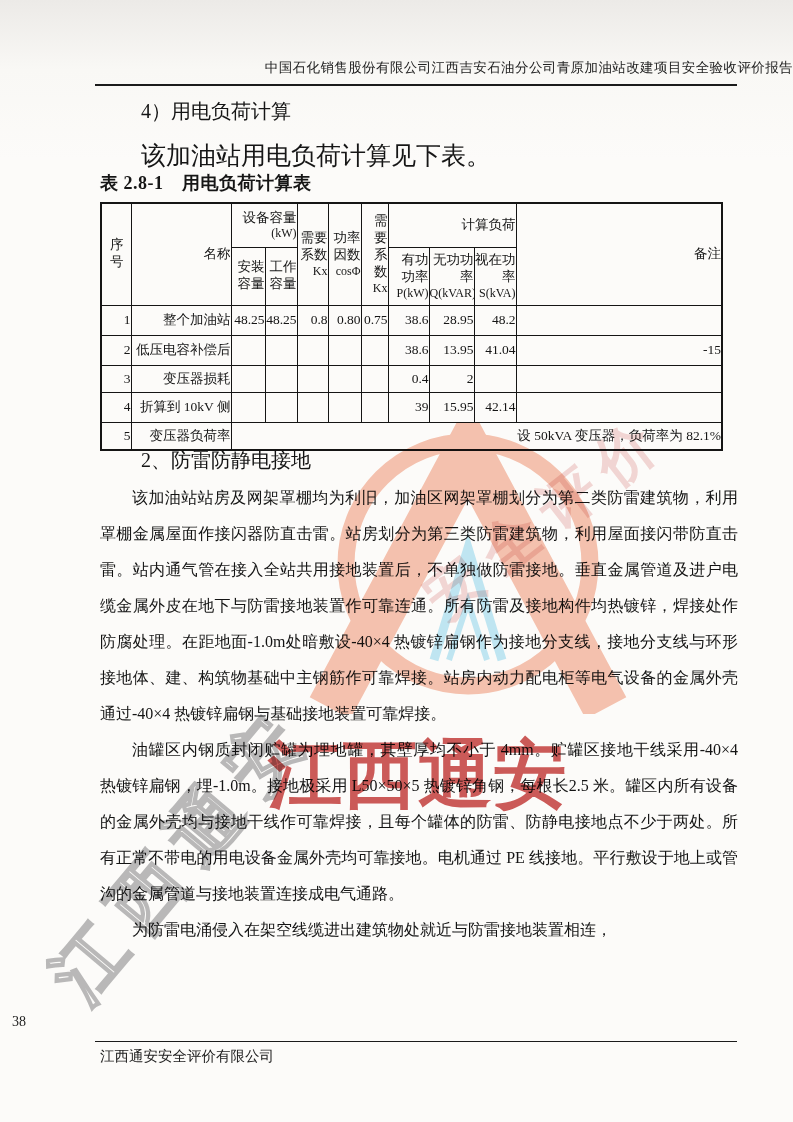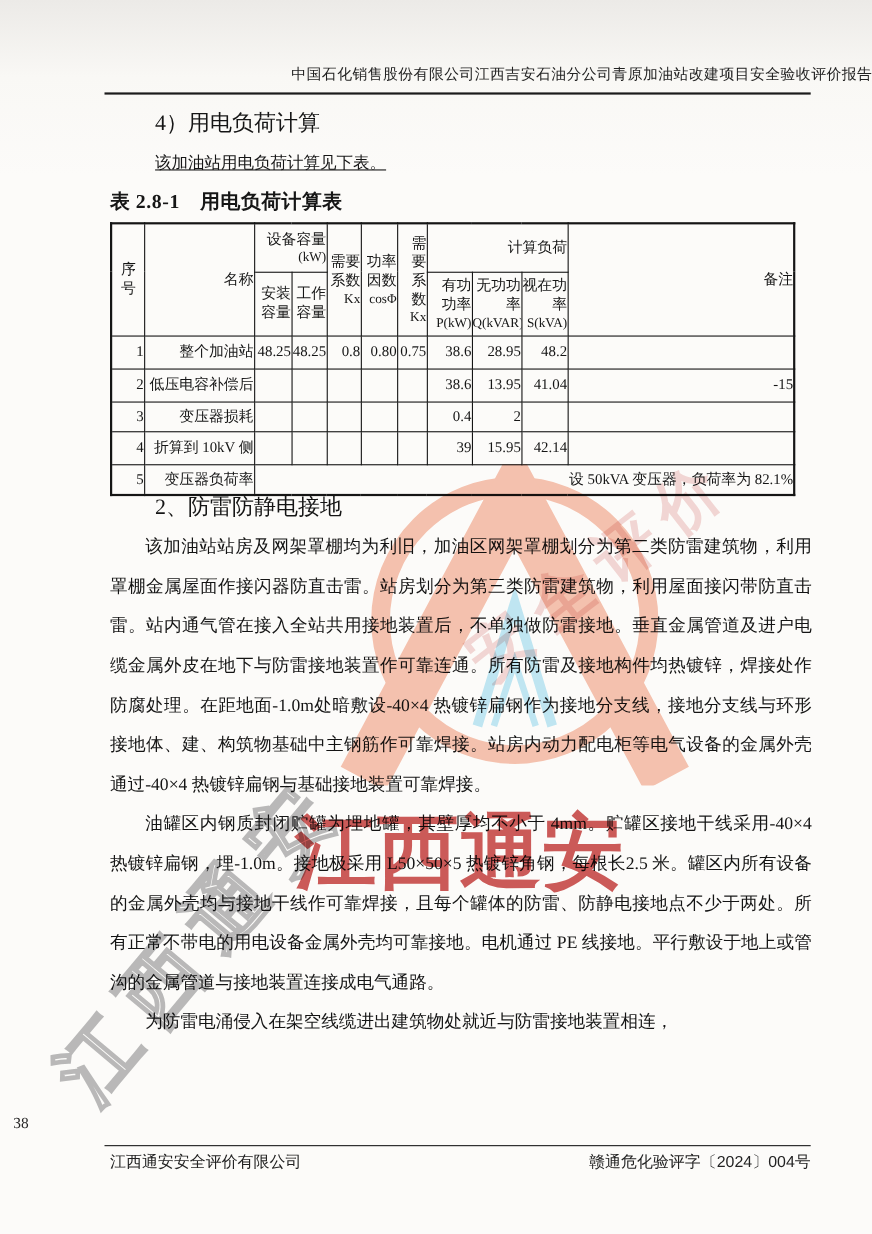--- a/index.html
+++ b/index.html
@@ -21,21 +21,21 @@
   }
   .header-rule{
     position:absolute;top:84px;left:95px;width:642px;height:0;
     border-top:2px solid #1b1b1b;
   }
   .sec-title{
     position:absolute;left:141px;font-size:20px;color:#151515;
     white-space:nowrap;
   }
   .sec4{top:98px;}
-  .intro{position:absolute;top:139px;left:141px;font-size:15px;white-space:nowrap;text-decoration:underline;}
+  .intro{position:absolute;top:139px;left:141px;font-size:25px;white-space:nowrap;}
   .tbl-caption{
     position:absolute;top:171px;left:100px;width:621px;
     text-align:left;font-weight:bold;font-size:18px;letter-spacing:.5px;
   }
   
   .tbl-wrap{position:absolute;top:202px;left:100px;width:621px;}
   table.load{
     border-collapse:collapse;table-layout:fixed;width:621px;
     border:2px solid #151515;font-family:"Liberation Serif", serif;
   }
@@ -227,21 +227,20 @@
 
   <div class="bodytext">
     <p>该加油站站房及网架罩棚均为利旧，加油区网架罩棚划分为第二类防雷建筑物，利用罩棚金属屋面作接闪器防直击雷。站房划分为第三类防雷建筑物，利用屋面接闪带防直击雷。站内通气管在接入全站共用接地装置后，不单独做防雷接地。垂直金属管道及进户电缆金属外皮在地下与防雷接地装置作可靠连通。所有防雷及接地构件均热镀锌，焊接处作防腐处理。在距地面-1.0m处暗敷设-40×4 热镀锌扁钢作为接地分支线，接地分支线与环形接地体、建、构筑物基础中主钢筋作可靠焊接。站房内动力配电柜等电气设备的金属外壳通过-40×4 热镀锌扁钢与基础接地装置可靠焊接。</p>
     <p>油罐区内钢质封闭贮罐为埋地罐，其壁厚均不小于 4mm。贮罐区接地干线采用-40×4 热镀锌扁钢，埋-1.0m。接地极采用 L50×50×5 热镀锌角钢，每根长2.5 米。罐区内所有设备的金属外壳均与接地干线作可靠焊接，且每个罐体的防雷、防静电接地点不少于两处。所有正常不带电的用电设备金属外壳均可靠接地。电机通过 PE 线接地。平行敷设于地上或管沟的金属管道与接地装置连接成电气通路。</p>
     <p>为防雷电涌侵入在架空线缆进出建筑物处就近与防雷接地装置相连，</p>
   </div>
 
   <div class="page-num">38</div>
   <div class="footer-rule"></div>
   <div class="footer-left">江西通安安全评价有限公司</div>
-  <div class="footer-right">赣通危化验评字〔2024〕004号</div>
 
   <svg class="wm wm-logo" viewBox="0 0 336 292" xmlns="http://www.w3.org/2000/svg">
     <circle cx="170" cy="142" r="122" fill="none" stroke="#ef8a65" stroke-width="17"></circle>
     <path d="M 32 286 L 170 28 L 308 286" fill="none" stroke="#ef8a65" stroke-width="46"></path>
     <path d="M 136 238 L 170 126 L 204 238" fill="none" stroke="#86d4ef" stroke-width="9"></path>
     <path d="M 151 238 L 170 180 L 189 238" fill="none" stroke="#86d4ef" stroke-width="6"></path>
   </svg>
   <div class="wm wm-gray">江西通安</div>
   <div class="wm wm-pink">安全评价</div>
   <div class="wm wm-red">江西通安</div>

